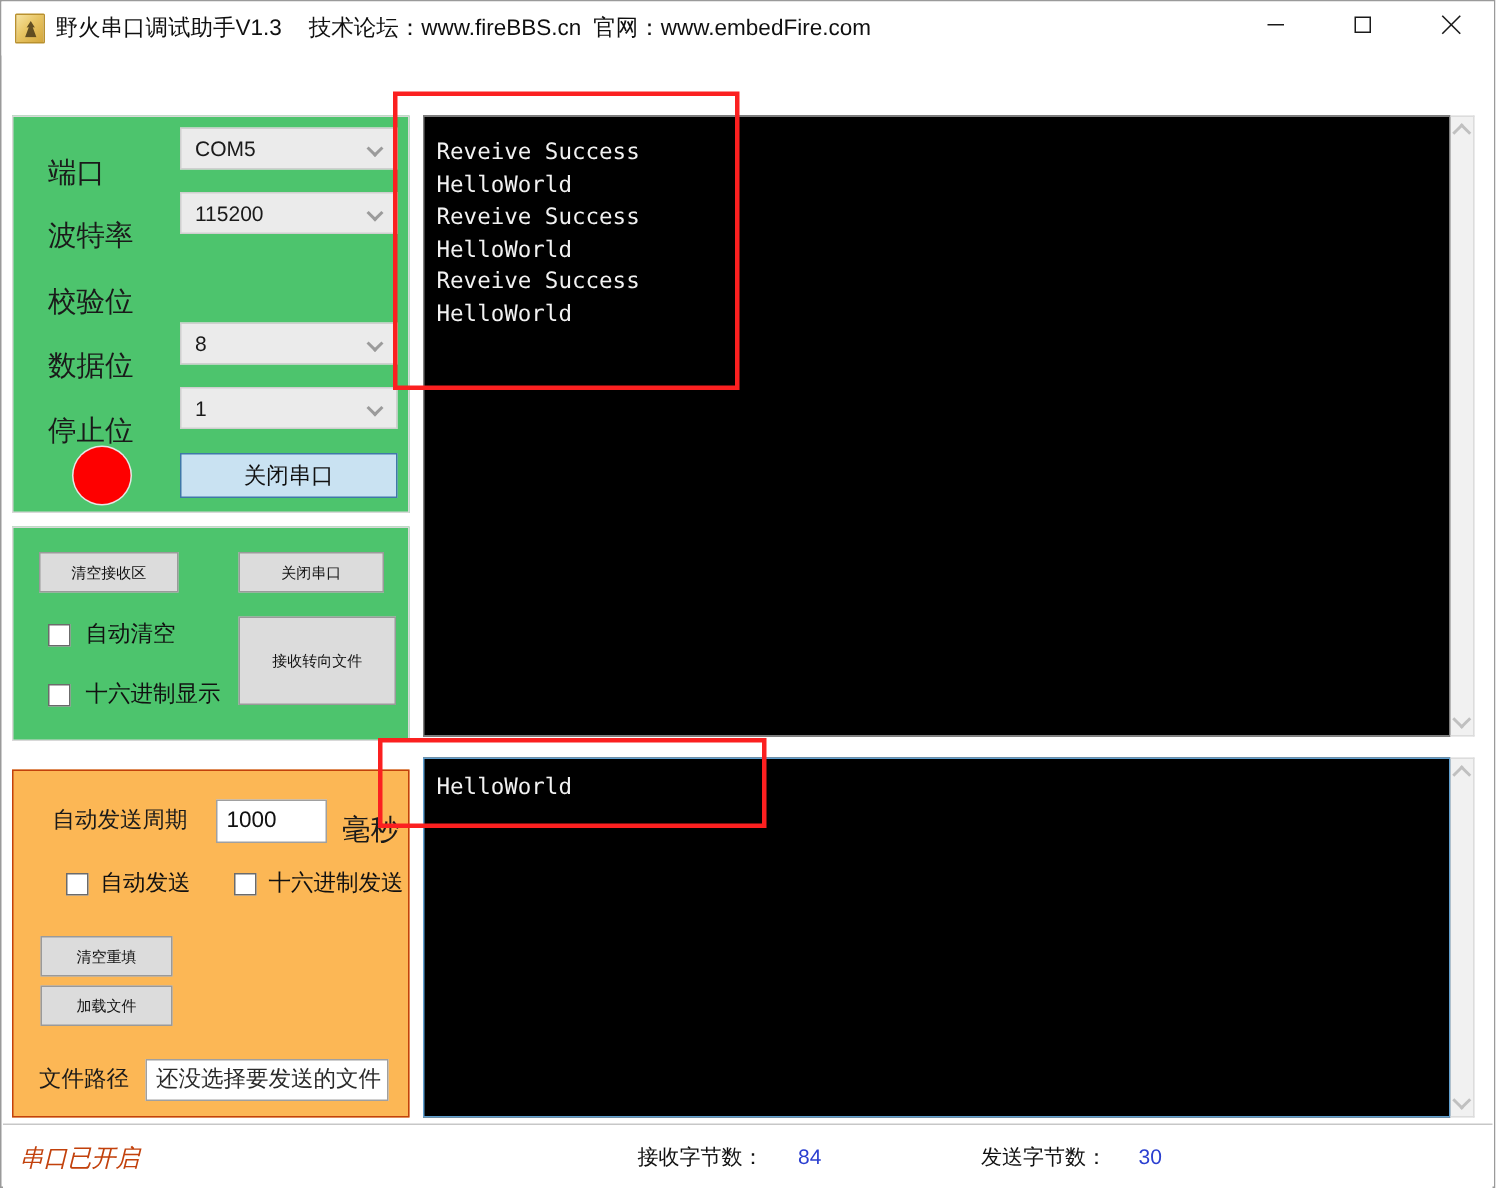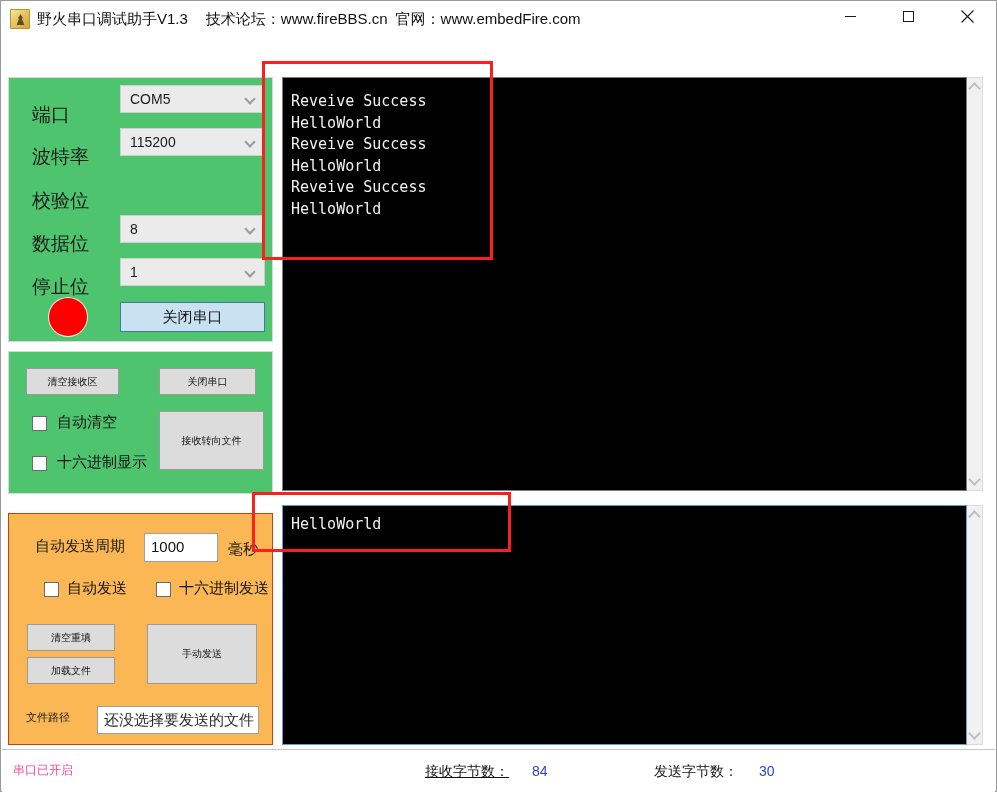--- a/index.html
+++ b/index.html
@@ -77,24 +77,24 @@
   .vsb .arr{position:absolute;left:0;width:15px;height:16px;display:flex;align-items:center;justify-content:center;}
   .vsb .arr.up{top:1px;} .vsb .arr.dn{bottom:1px;}
   .vsb .arr i{display:block;width:7px;height:7px;border-right:2px solid #c0c0c0;border-bottom:2px solid #c0c0c0;}
   .vsb .arr.up i{transform:rotate(-135deg);margin-top:3px;}
   .vsb .arr.dn i{transform:rotate(45deg);margin-bottom:3px;}
   #recv-sb{left:966px;top:76px;height:414px;}
   #send-sb{left:966px;top:504px;height:240px;}
 
   
   .statusbar{position:absolute;left:1px;top:748px;width:993px;height:42px;background:#ffffff;border-top:1px solid #c7c7c7;}
-  .st-red{position:absolute;left:11px;top:12px;font-size:12px;color:#ec4899;}
+  .st-red{position:absolute;left:11px;top:12px;font-size:16px;color:#c2410c;font-style:italic;}
   .st-lab{position:absolute;top:13px;font-size:14px;color:#111;}
   .st-num{position:absolute;top:13px;font-size:14px;color:#2b3fd0;}
-  #st-recv-label{left:423px;text-decoration:underline;} #st-recv-value{left:530px;}
+  #st-recv-label{left:423px;} #st-recv-value{left:530px;}
   #st-send-label{left:652px;} #st-send-value{left:757px;}
 
   
   .annot{position:absolute;border:3px solid #fb2020;box-sizing:border-box;pointer-events:none;}
   #annot-recv{left:261px;top:60px;width:231px;height:199px;}
   #annot-send{left:251px;top:491px;width:259px;height:60px;}
 </style>
 </head>
 <body>
 
@@ -160,33 +160,32 @@
 
     <div class="cb" style="left:23px;top:104px;"></div>
     <div class="cb-label" style="left:48px;top:101px;">十六进制显示</div>
 
     <div class="btn-gray" style="left:150px;top:59px;width:105px;height:59px;">接收转向文件</div>
   </div>
 
   <div class="panel panel-orange" id="panel-send">
     <div class="cn-label" style="left:26px;top:23px;font-size:15px;">自动发送周期</div>
     <div class="txtinput" style="left:135px;top:19px;width:74px;height:29px;">1000</div>
-    <div class="cn-label" style="left:219px;top:26px;font-size:15px;">毫秒</div>
+    <div class="cn-label" style="left:219px;top:26px;font-size:19px;">毫秒</div>
 
     <div class="cb" style="left:35px;top:68px;"></div>
     <div class="cb-label" style="left:58px;top:65px;">自动发送</div>
 
     <div class="cb" style="left:147px;top:68px;"></div>
     <div class="cb-label" style="left:170px;top:65px;">十六进制发送</div>
 
     <div class="btn-gray" style="left:18px;top:110px;width:88px;height:27px;">清空重填</div>
     <div class="btn-gray" style="left:18px;top:143px;width:88px;height:27px;">加载文件</div>
-    <div class="btn-gray" style="left:138px;top:110px;width:110px;height:60px;">手动发送</div>
-
-    <div class="cn-label" style="left:17px;top:196px;font-size:11px;">文件路径</div>
+
+    <div class="cn-label" style="left:17px;top:196px;font-size:15px;">文件路径</div>
     <div class="txtinput" style="left:88px;top:192px;width:162px;height:28px;color:#2a2a2a;">还没选择要发送的文件</div>
   </div>
 
   <div class="term" id="recv-area">
     <div id="recv-text">Reveive Success
 HelloWorld
 Reveive Success
 HelloWorld
 Reveive Success
 HelloWorld</div>

